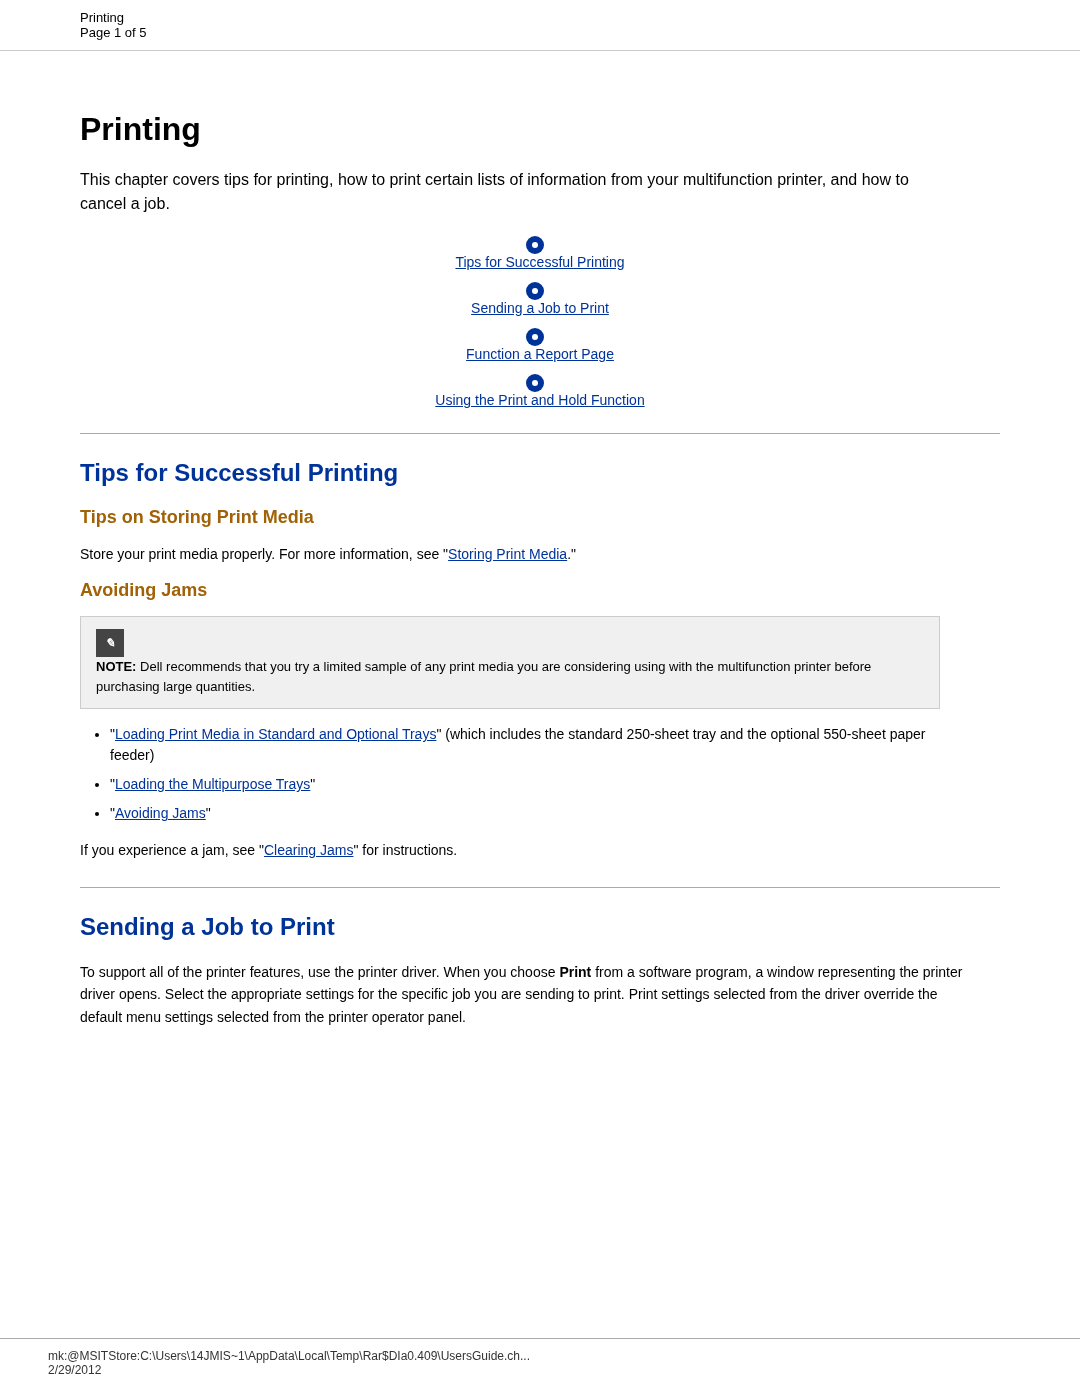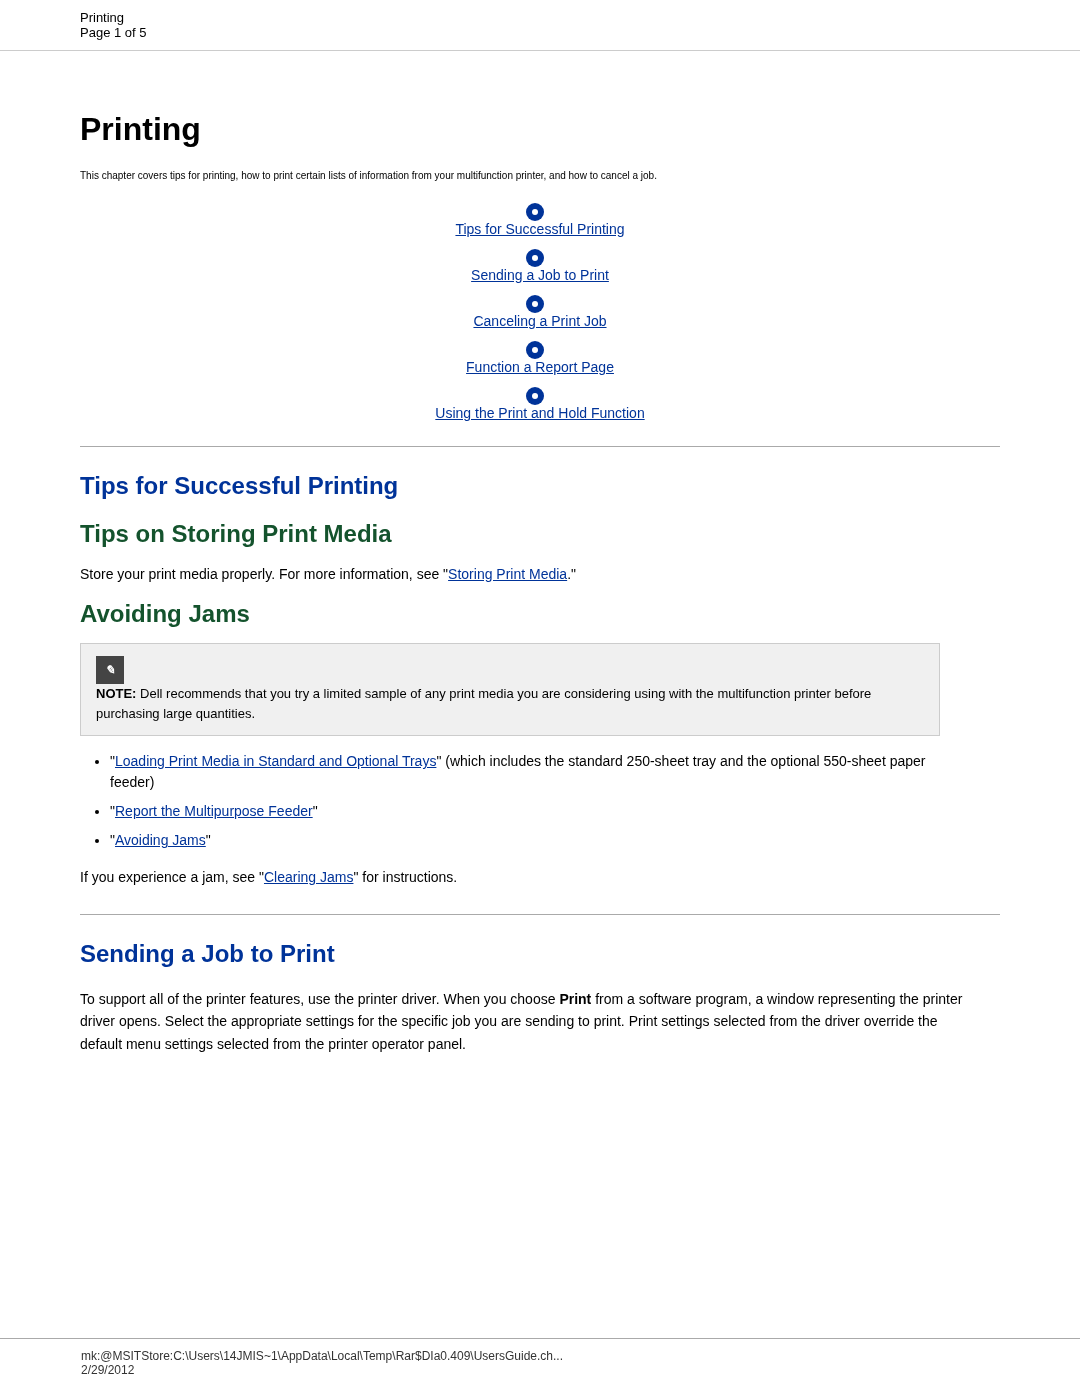--- a/index.html
+++ b/index.html
@@ -34,21 +34,21 @@
 
     .main-title {
       font-size: 32px;
       font-weight: bold;
       color: #000;
       margin-top: 40px;
       margin-bottom: 20px;
     }
 
     .intro-text {
-      font-size: 10px;
+      font-size: 16px;
       line-height: 1.5;
       margin-bottom: 20px;
       max-width: 860px;
     }
 
     .toc-list {
       list-style: none;
       margin-bottom: 20px;
     }
 
@@ -92,23 +92,23 @@
 
     .section-title {
       font-size: 24px;
       font-weight: bold;
       color: #003399;
       margin-top: 10px;
       margin-bottom: 20px;
     }
 
     .subsection-title {
-      font-size: 24px;
-      font-weight: bold;
-      color: #14532d;
+      font-size: 18px;
+      font-weight: bold;
+      color: #a16207;
       margin-top: 10px;
       margin-bottom: 15px;
     }
 
     .body-text {
       font-size: 14px;
       line-height: 1.6;
       margin-bottom: 15px;
       max-width: 900px;
     }
@@ -164,21 +164,21 @@
       color: #003399;
     }
 
     .footer {
       position: absolute;
       bottom: 20px;
       left: 0;
       right: 0;
       display: flex;
       justify-content: space-between;
-      padding: 0 81px;
+      padding: 0 48px;
       font-size: 12px;
       color: #333;
       border-top: 1px solid #aaa;
       padding-top: 10px;
     }
   </style>
 </head>
 <body>
 
 <div class="header">
@@ -193,24 +193,20 @@
   <p class="intro-text">This chapter covers tips for printing, how to print certain lists of information from your multifunction printer, and how to cancel a job.</p>
 
   <ul class="toc-list">
     <li>
       <span class="toc-bullet"></span>
       <a class="toc-link" href="#tips">Tips for Successful Printing</a>
     </li>
     <li>
       <span class="toc-bullet"></span>
       <a class="toc-link" href="#sending">Sending a Job to Print</a>
-    </li>
-    <li>
-      <span class="toc-bullet"></span>
-      <a class="toc-link" href="#canceling">Canceling a Print Job</a>
     </li>
     <li>
       <span class="toc-bullet"></span>
       <a class="toc-link" href="#report">Function a Report Page</a>
     </li>
     <li>
       <span class="toc-bullet"></span>
       <a class="toc-link" href="#hold">Using the Print and Hold Function</a>
     </li>
   </ul>
@@ -235,21 +231,21 @@
         <span>Dell recommends that you try a limited sample of any print media you are considering using with the multifunction printer before purchasing large quantities.</span>
       </div>
     </div>
 
 
     <ul class="bullet-list">
       <li>
         "<a class="inline-link" href="#loading-standard">Loading Print Media in Standard and Optional Trays</a>" (which includes the standard 250-sheet tray and the optional 550-sheet paper feeder)
       </li>
       <li>
-        "<a class="inline-link" href="#loading-multipurpose">Report the Multipurpose Feeder</a>"
+        "<a class="inline-link" href="#loading-multipurpose">Loading the Multipurpose Trays</a>"
       </li>
       <li>
         "<a class="inline-link" href="#avoiding-jams-link">Avoiding Jams</a>"
       </li>
     </ul>
 
     <p class="body-text">
       If you experience a jam, see "<a class="inline-link" href="#clearing-jams">Clearing Jams</a>" for instructions.
     </p>
   </section>

